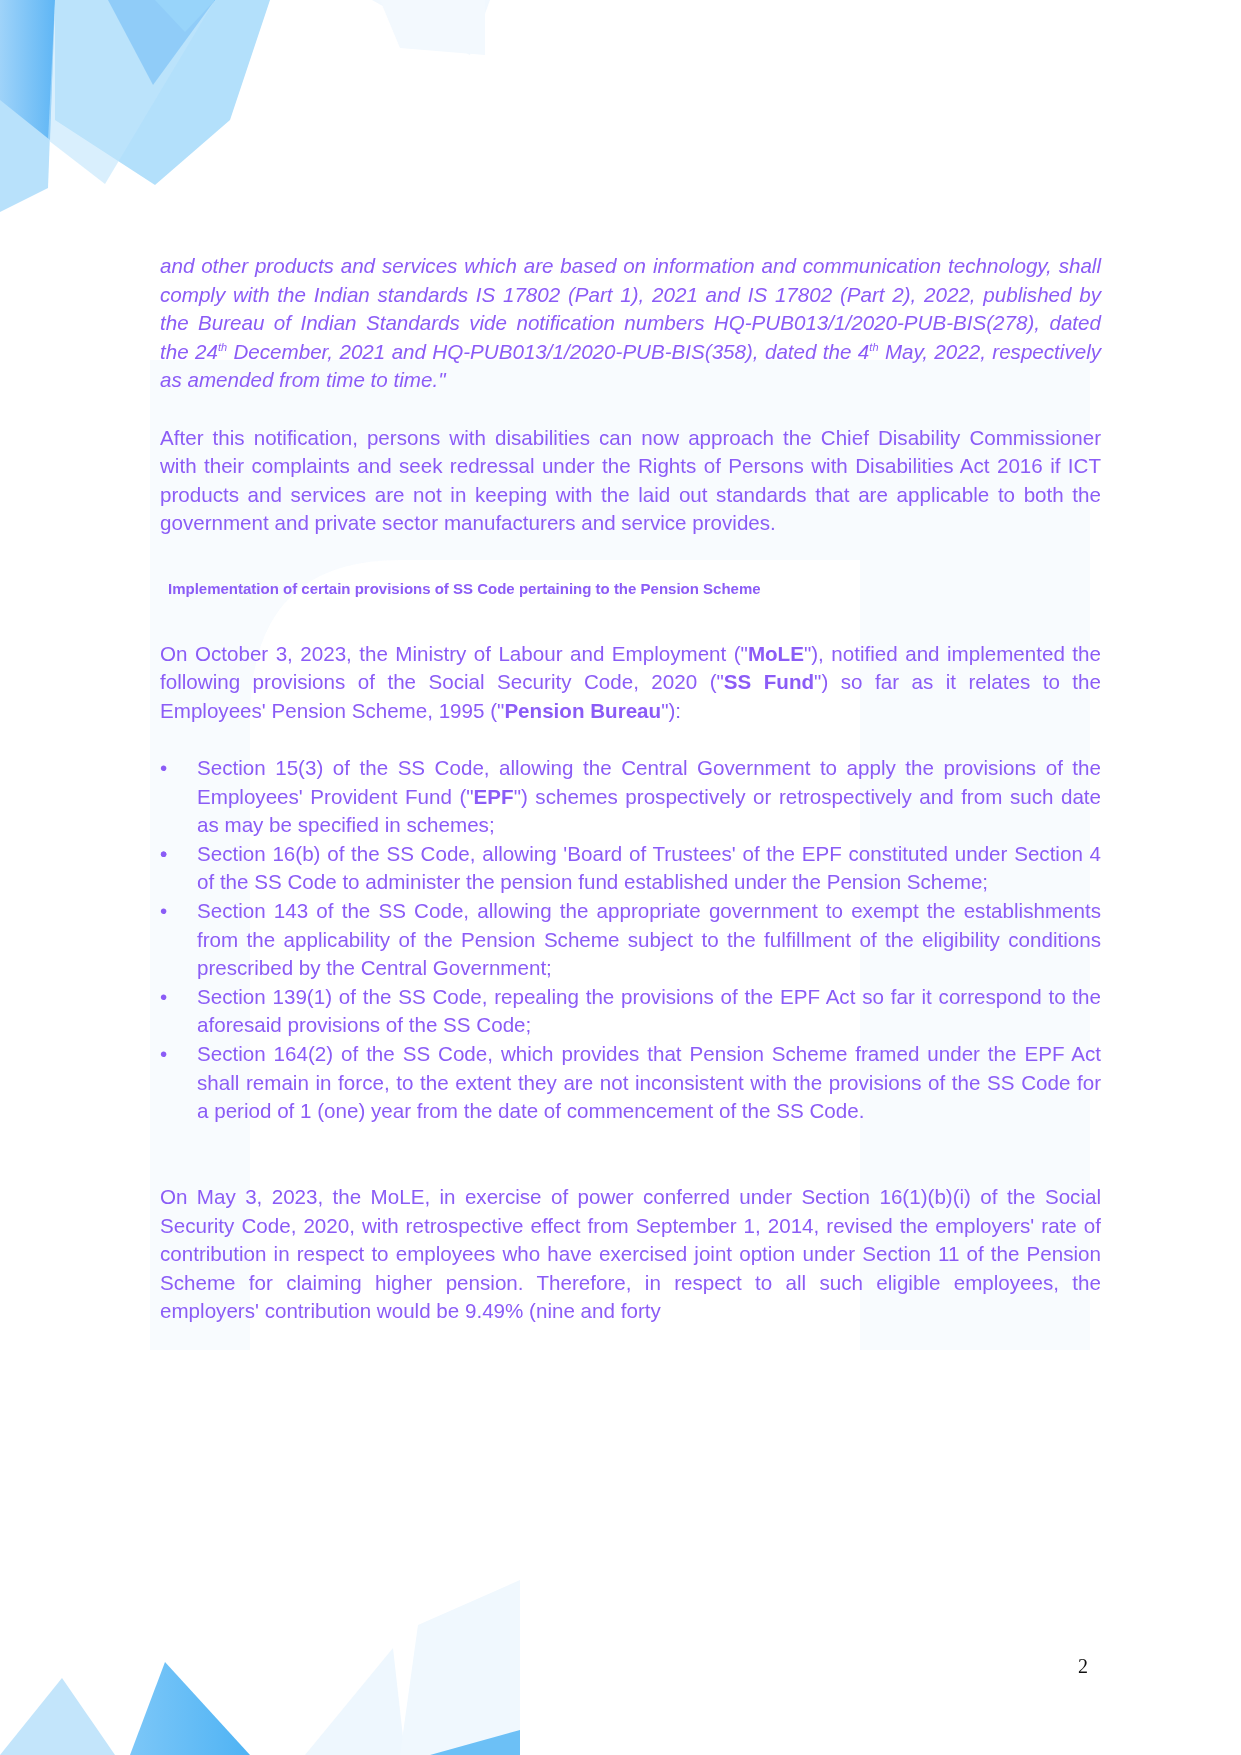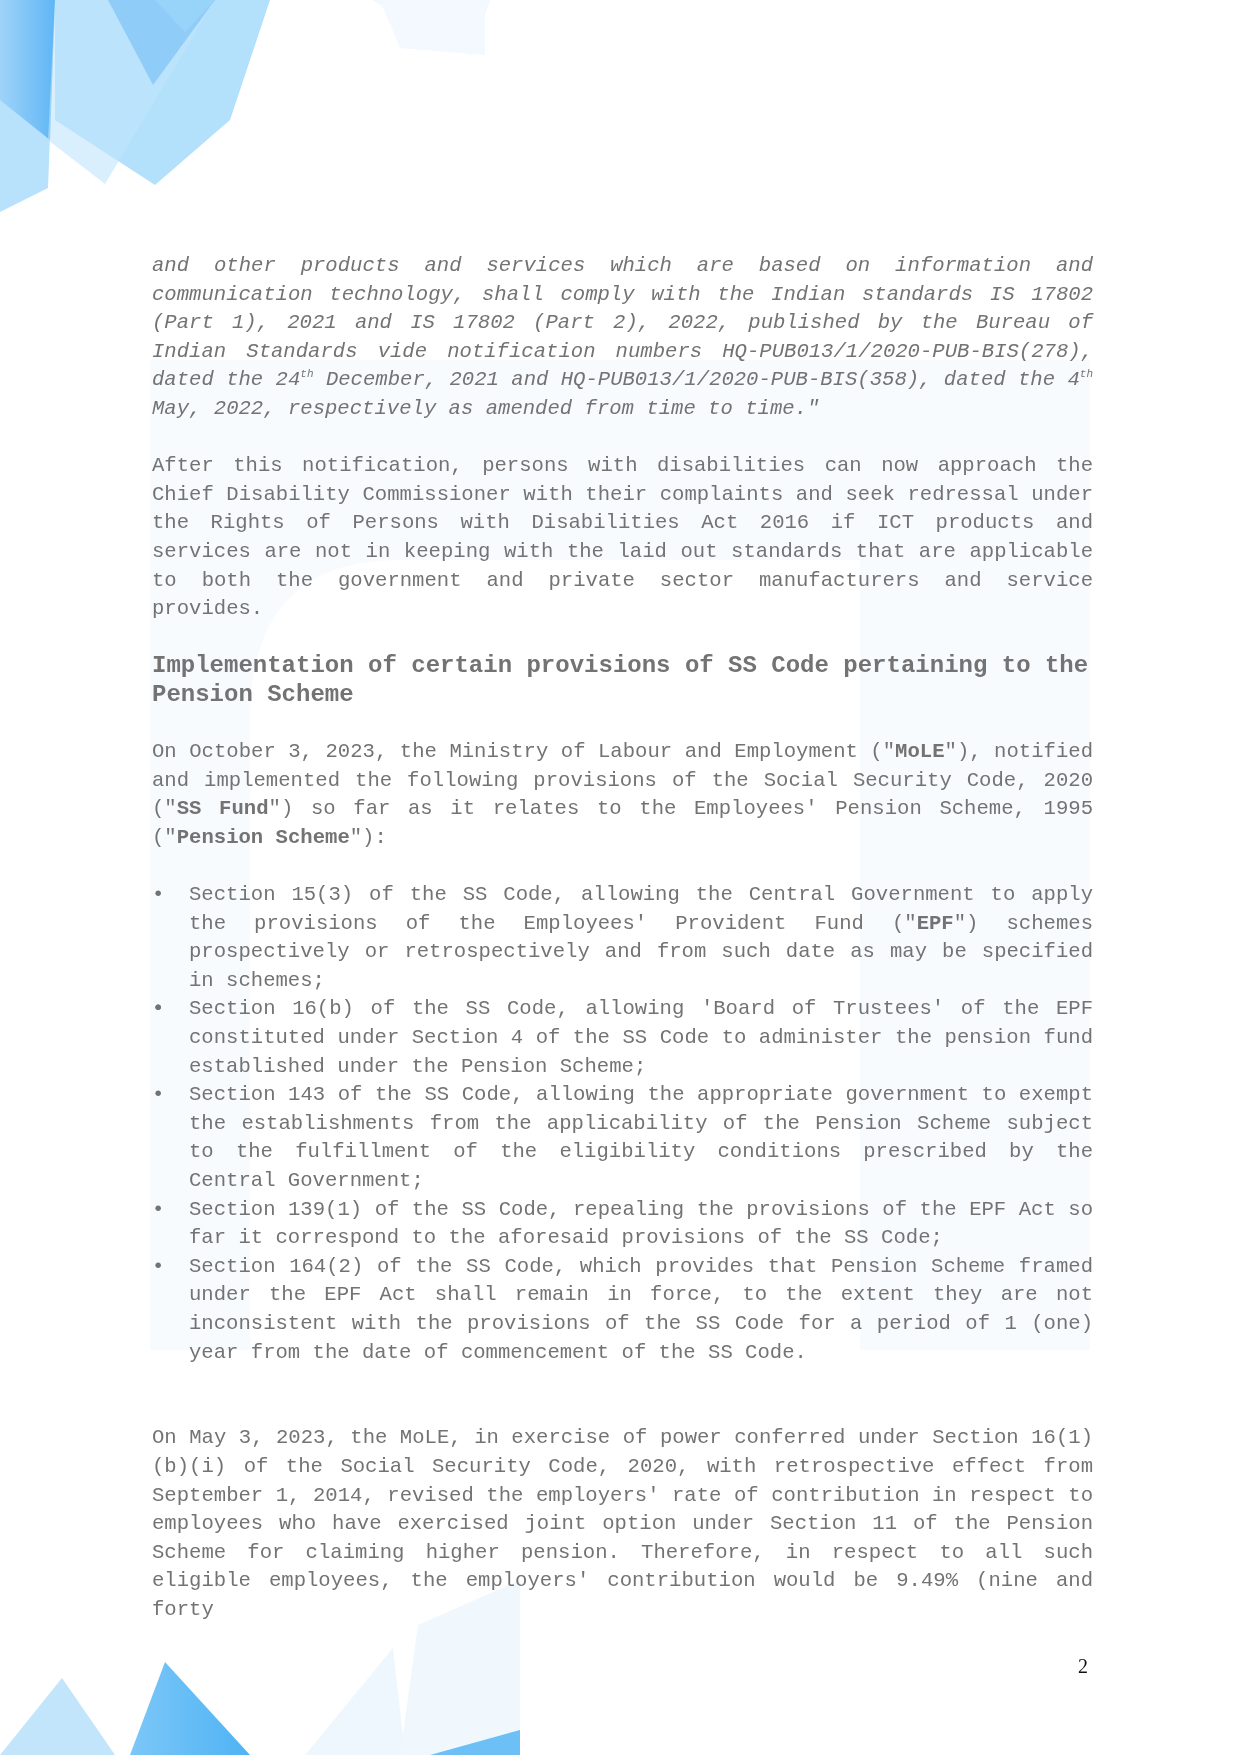--- a/index.html
+++ b/index.html
@@ -1,23 +1,23 @@
 <!DOCTYPE html>
 <html><head>
 <meta charset="utf-8">
 <style>
   html, body { margin: 0; padding: 0; }
   body { width: 1241px; height: 1755px; position: relative; overflow: hidden; background: #ffffff; }
   .bg { position: absolute; left: 0; top: 0; width: 1241px; height: 1755px; z-index: 0; }
-  .page { position: absolute; left: 152px; top: 252px; width: 941px; z-index: 1;
-          font-family: Liberation Mono, monospace; font-size: 20.6px; line-height: 28.6px; color: #737373; }
+  .page { position: absolute; left: 160px; top: 252px; width: 941px; z-index: 1;
+          font-family: Liberation Sans, sans-serif; font-size: 20.6px; line-height: 28.6px; color: #8b5cf6; }
   p { margin: 0; text-align: justify; }
   .italic { font-style: italic; }
   .gap { height: 28.6px; }
-  h3 { margin: 0; font-size: 24px; font-weight: bold; line-height: 28.6px; }
+  h3 { margin: 8px; font-size: 15px; font-weight: bold; line-height: 28.6px; }
   ul { list-style: none; margin: 0; padding: 0; }
   li { position: relative; padding-left: 37px; text-align: justify; }
   li .bullet { position: absolute; left: 0; top: 0; width: 12px; }
   sup { font-size: 11px; line-height: 0; }
   .pagenum { position: absolute; left: 1078px; top: 1655px; font-family: "Liberation Serif", serif; font-size: 20px; color: #111; z-index: 1; }
 </style>
 </head>
 <body>
 
 <svg class="bg" viewBox="0 0 1241 1755" xmlns="http://www.w3.org/2000/svg">
@@ -56,21 +56,21 @@
   </g>
 </svg>
 
 <div class="page">
   <p class="italic"><span>and other products and services which are based on information and communication technology, shall comply with the Indian standards IS 17802 (Part 1), 2021 and IS 17802 (Part 2), 2022, published by the Bureau of Indian Standards vide notification numbers HQ-PUB013/1/2020-PUB-BIS(278), dated the 24</span><sup>th</sup><span> December, 2021 and HQ-PUB013/1/2020-PUB-BIS(358), dated the 4</span><sup>th</sup><span> May, 2022, respectively as amended from time to time."</span></p>
   <div class="gap"></div>
   <p>After this notification, persons with disabilities can now approach the Chief Disability Commissioner with their complaints and seek redressal under the Rights of Persons with Disabilities Act 2016 if ICT products and services are not in keeping with the laid out standards that are applicable to both the government and private sector manufacturers and service provides.</p>
   <div class="gap"></div>
   <h3>Implementation of certain provisions of SS Code pertaining to the Pension Scheme</h3>
   <div class="gap"></div>
-  <p><span>On October 3, 2023, the Ministry of Labour and Employment ("</span><b>MoLE</b><span>"), notified and implemented the following provisions of the Social Security Code, 2020 ("</span><b>SS Fund</b><span>") so far as it relates to the Employees' Pension Scheme, 1995 ("</span><b>Pension Scheme</b><span>"):</span></p>
+  <p><span>On October 3, 2023, the Ministry of Labour and Employment ("</span><b>MoLE</b><span>"), notified and implemented the following provisions of the Social Security Code, 2020 ("</span><b>SS Fund</b><span>") so far as it relates to the Employees' Pension Scheme, 1995 ("</span><b>Pension Bureau</b><span>"):</span></p>
   <div class="gap"></div>
   <ul>
     <li><span class="bullet">•</span><span>Section 15(3) of the SS Code, allowing the Central Government to apply the provisions of the Employees' Provident Fund ("</span><b>EPF</b><span>") schemes prospectively or retrospectively and from such date as may be specified in schemes;</span></li>
     <li><span class="bullet">•</span></li>
     <li><span class="bullet">•</span><span>Section 16(b) of the SS Code, allowing 'Board of Trustees' of the EPF constituted under Section 4 of the SS Code to administer the pension fund established under the Pension Scheme;</span></li>
     <li><span class="bullet">•</span><span>Section 143 of the SS Code, allowing the appropriate government to exempt the establishments from the applicability of the Pension Scheme subject to the fulfillment of the eligibility conditions prescribed by the Central Government;</span></li>
     <li><span class="bullet">•</span><span>Section 139(1) of the SS Code, repealing the provisions of the EPF Act so far it correspond to the aforesaid provisions of the SS Code;</span></li>
     <li><span class="bullet">•</span><span>Section 164(2) of the SS Code, which provides that Pension Scheme framed under the EPF Act shall remain in force, to the extent they are not inconsistent with the provisions of the SS Code for a period of 1 (one) year from the date of commencement of the SS Code.</span></li>
   </ul>
   <div class="gap"></div>

